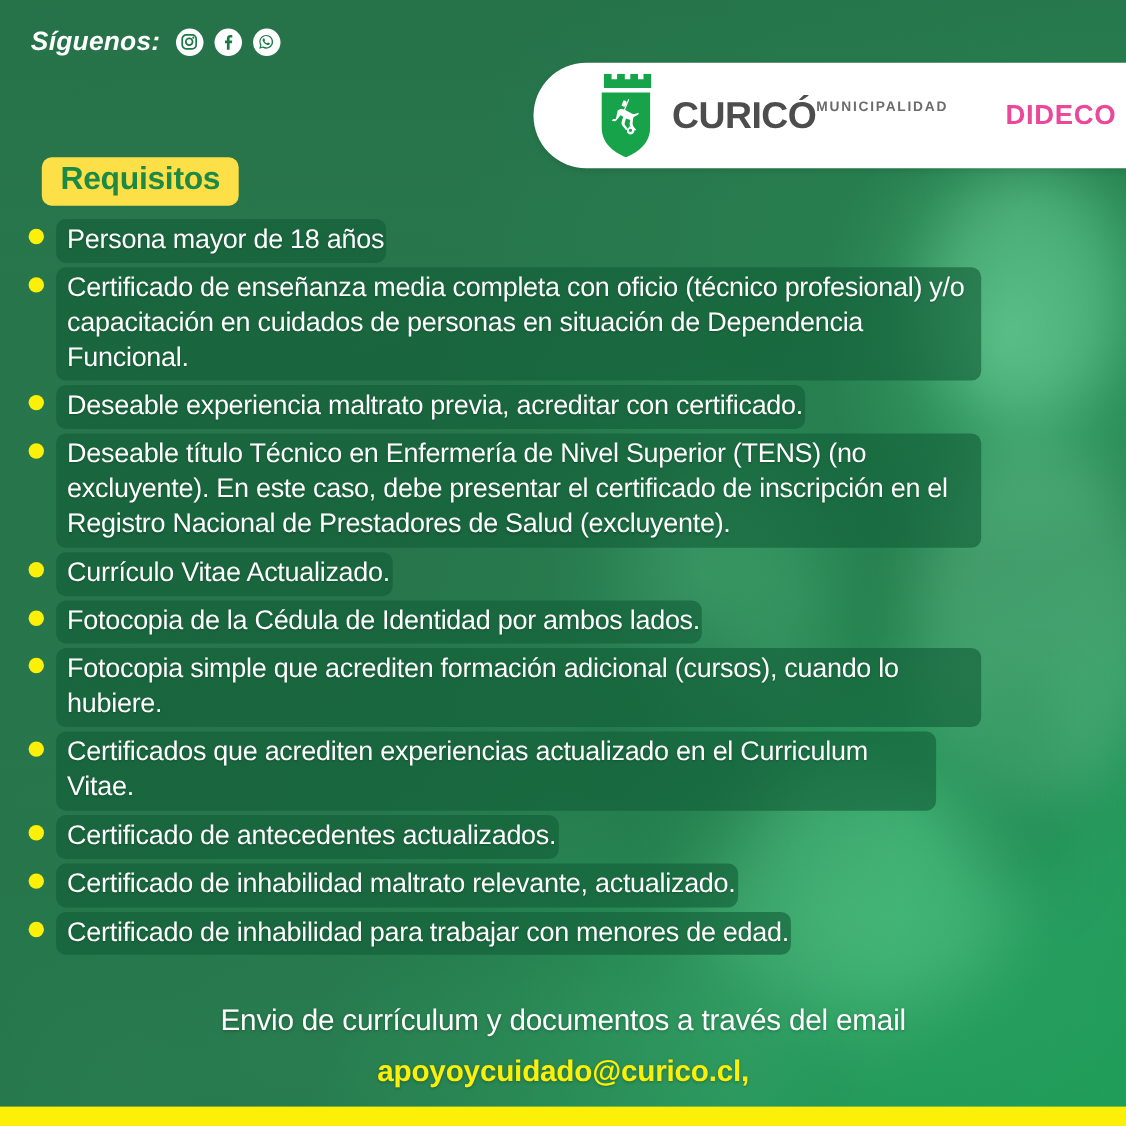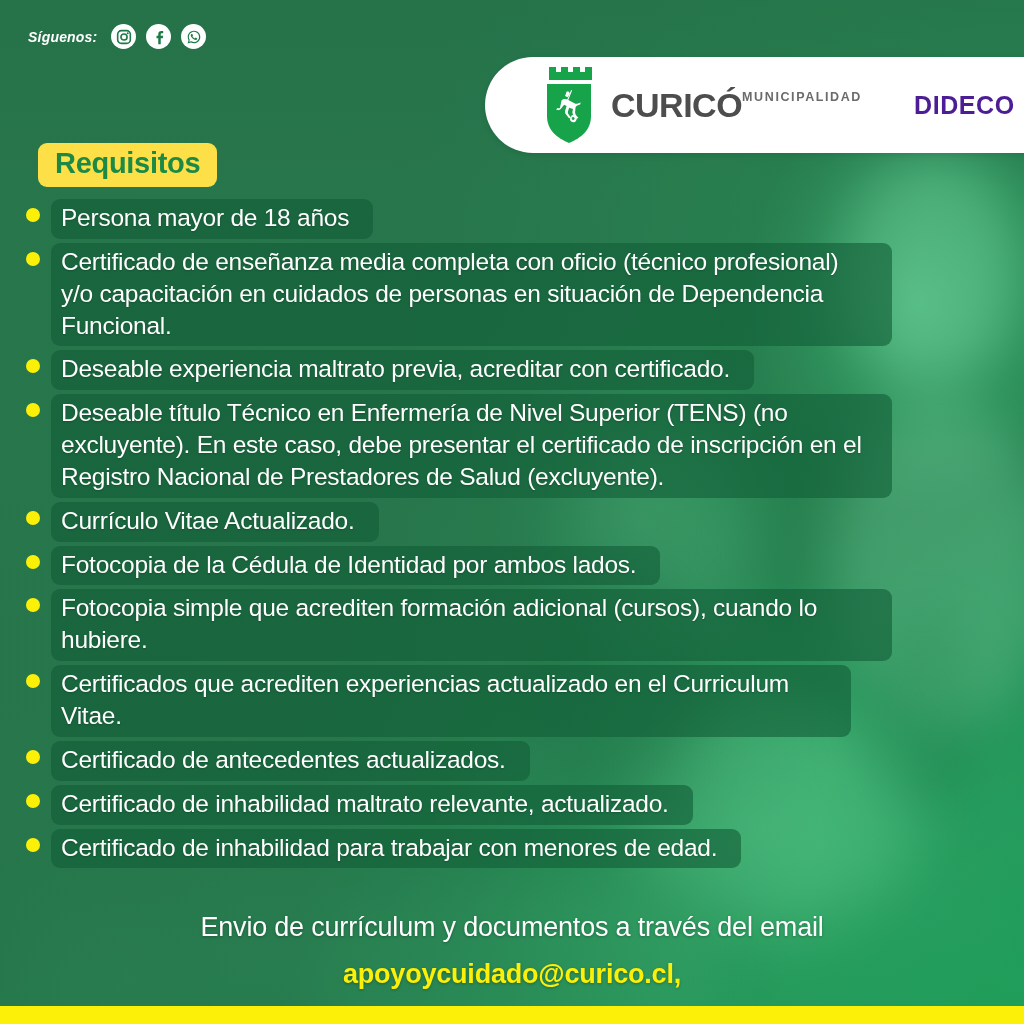--- a/index.html
+++ b/index.html
@@ -74,21 +74,21 @@
     position: absolute;
     left: 28px;
     top: 24px;
     display: flex;
     align-items: center;
     gap: 10px;
     z-index: 6;
   }
   .social-label {
     color: #ffffff;
-    font-size: 14px;
+    font-size: 24px;
     font-style: italic;
     font-weight: bold;
     letter-spacing: 0.2px;
     margin-right: 4px;
     white-space: nowrap;
   }
   .social-icon {
     width: 25px;
     height: 25px;
     border-radius: 50%;
@@ -133,21 +133,21 @@
   }
   .logo-divider {
     width: 1.5px;
     height: 56px;
     background: #c9c9c9;
     margin: 0 14px 0 10px;
   }
   .dideco {
     font-size: 25px;
     font-weight: bold;
-    color: #4c1d95;
+    color: #ec4899;
     letter-spacing: 0.6px;
   }
   .unidos {
     font-family: "DejaVu Serif", serif;
     font-style: italic;
     font-size: 33px;
     color: #25a05a;
     margin-left: 22px;
     letter-spacing: -1px;
     transform: rotate(-4deg);
@@ -188,21 +188,21 @@
     height: 14px;
     border-radius: 50%;
     background: #fdf008;
     margin: 9px 11px 0 4px;
   }
   .req-text {
     display: inline-block;
     background: rgba(17,93,55,0.62);
     color: #ffffff;
     border-radius: 9px;
-    padding: 3px 24px 5px 10px;
+    padding: 3px 2px 5px 10px;
     font-size: 24.5px;
     line-height: 1.30;
     letter-spacing: -0.25px;
     text-shadow: 0 1px 2px rgba(0,0,0,0.22);
   }
   .req-item.w-narrow .req-text { max-width: 400px; }
   .req-item.w-mid    .req-text { max-width: 800px; }
   .req-item.w-wide   .req-text { max-width: 850px; }
   .req-item.w-full   .req-text { max-width: 862px; }
 

